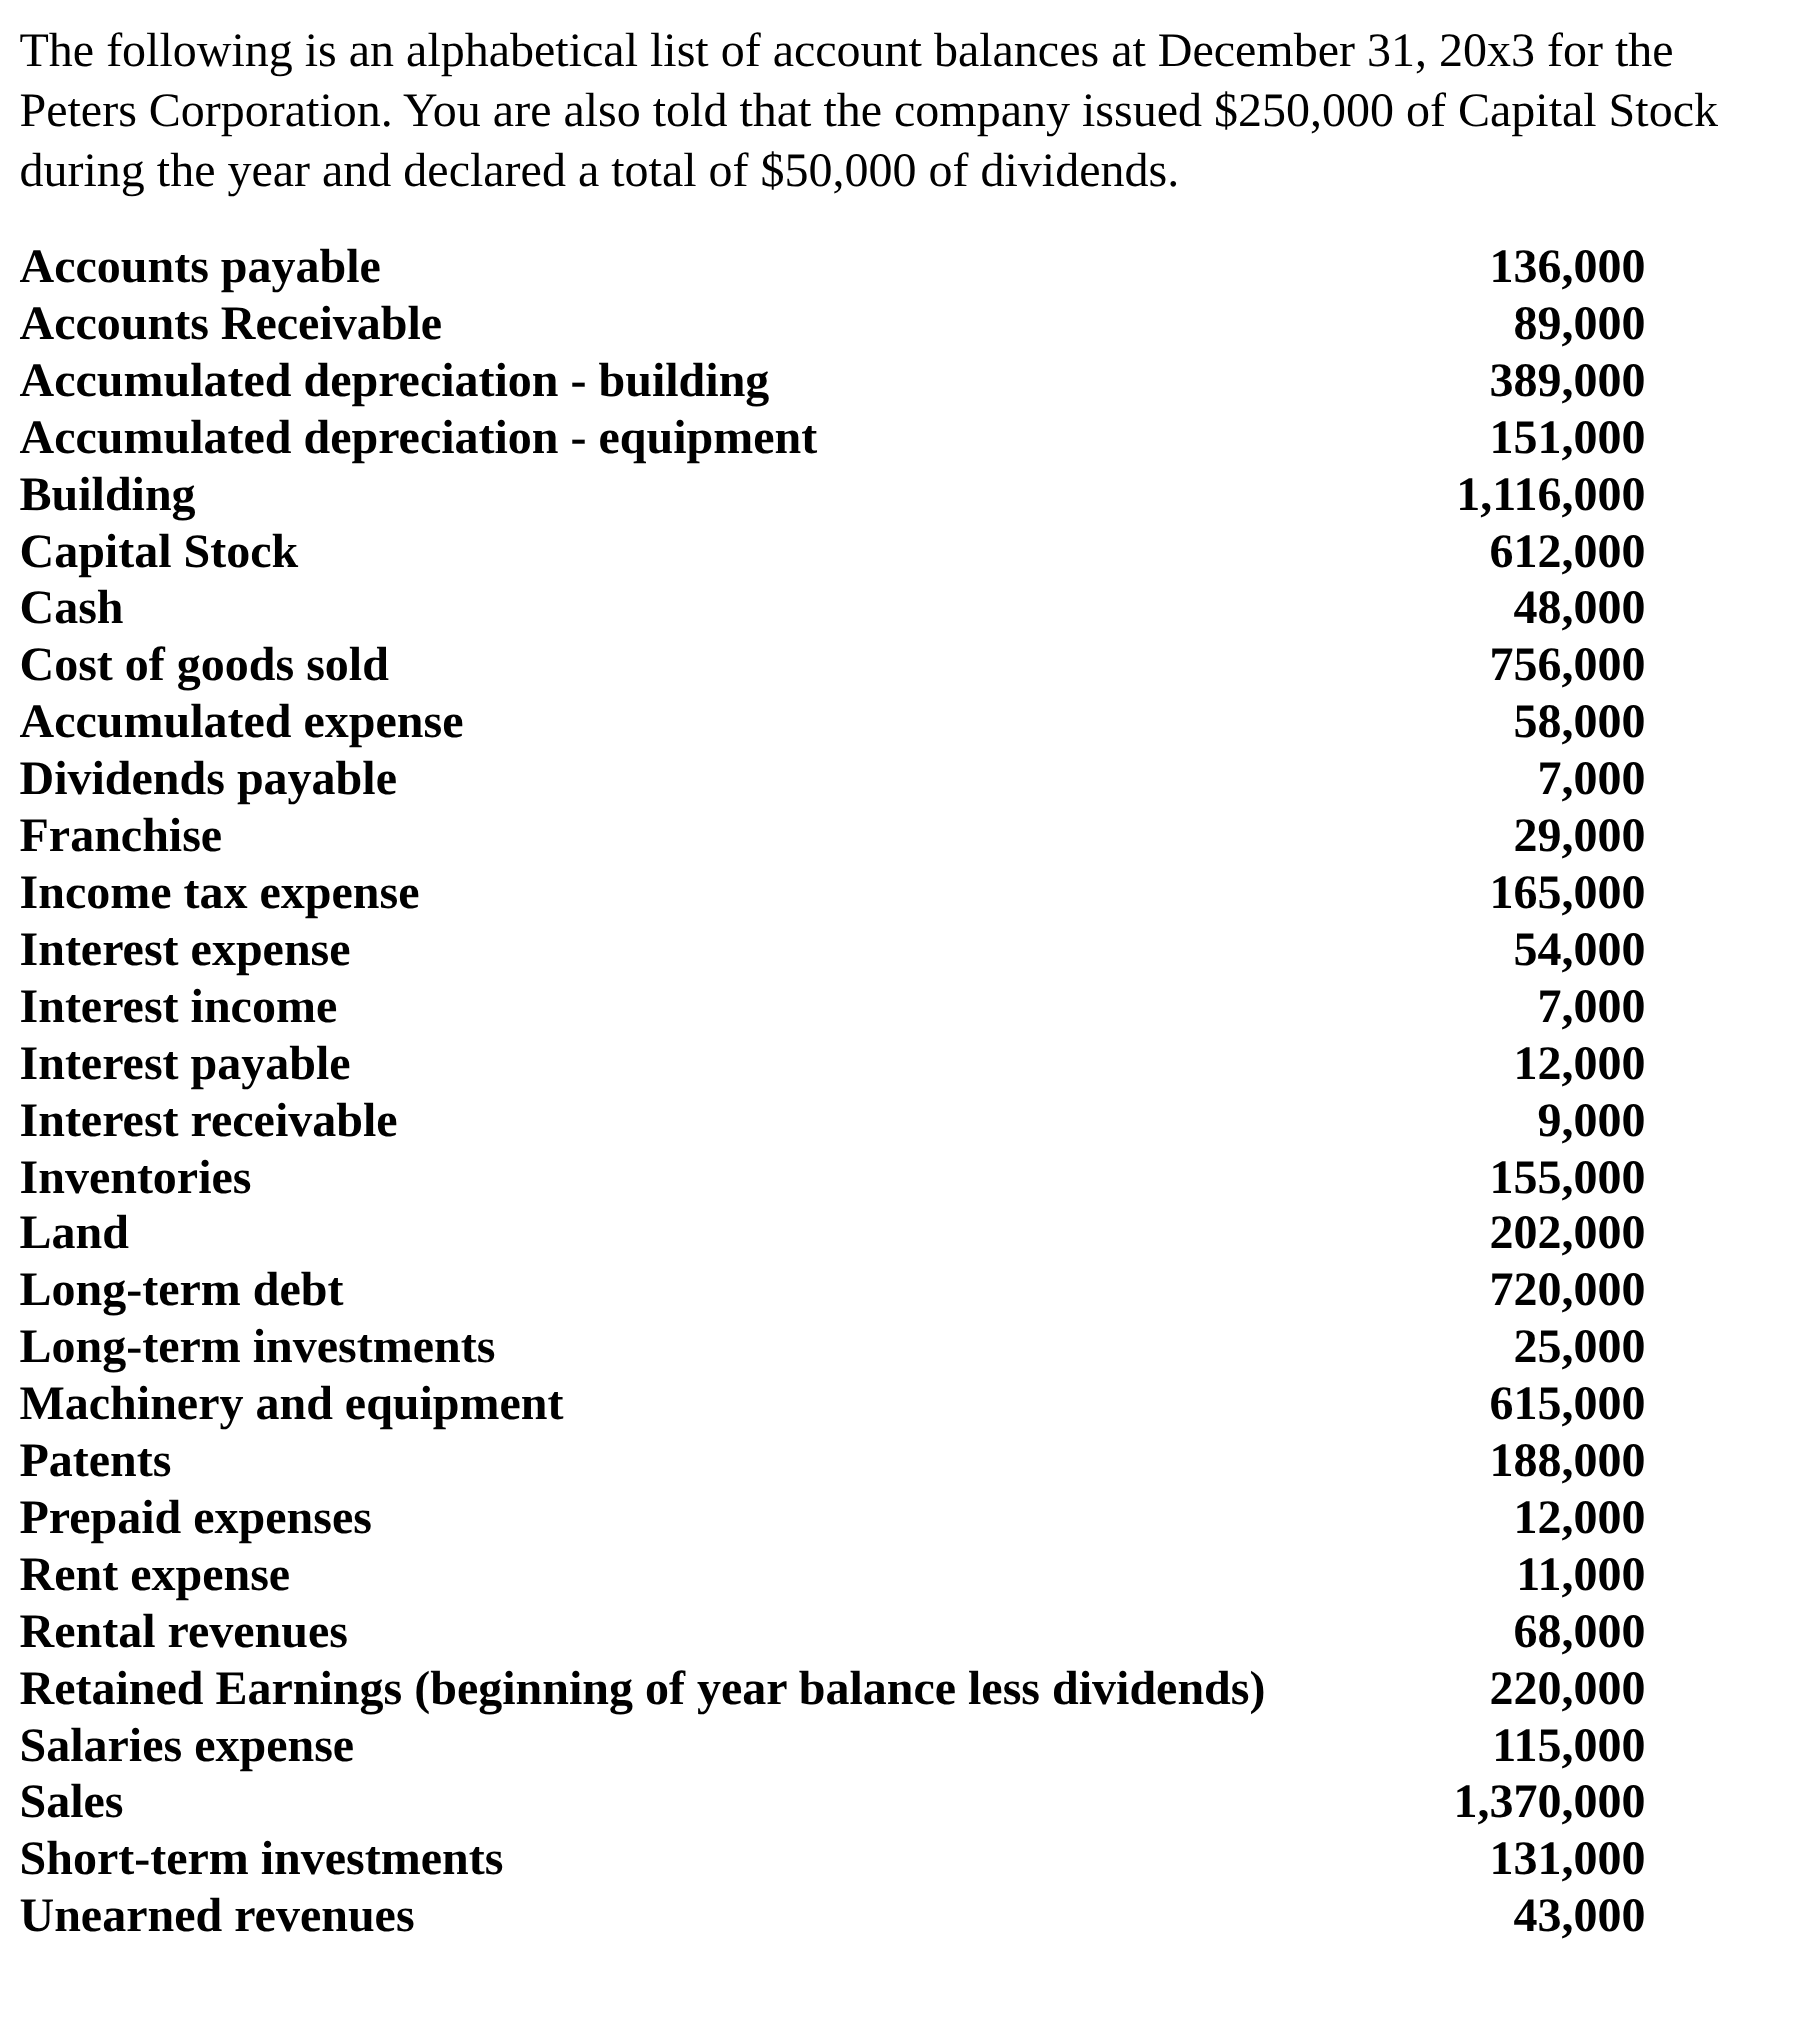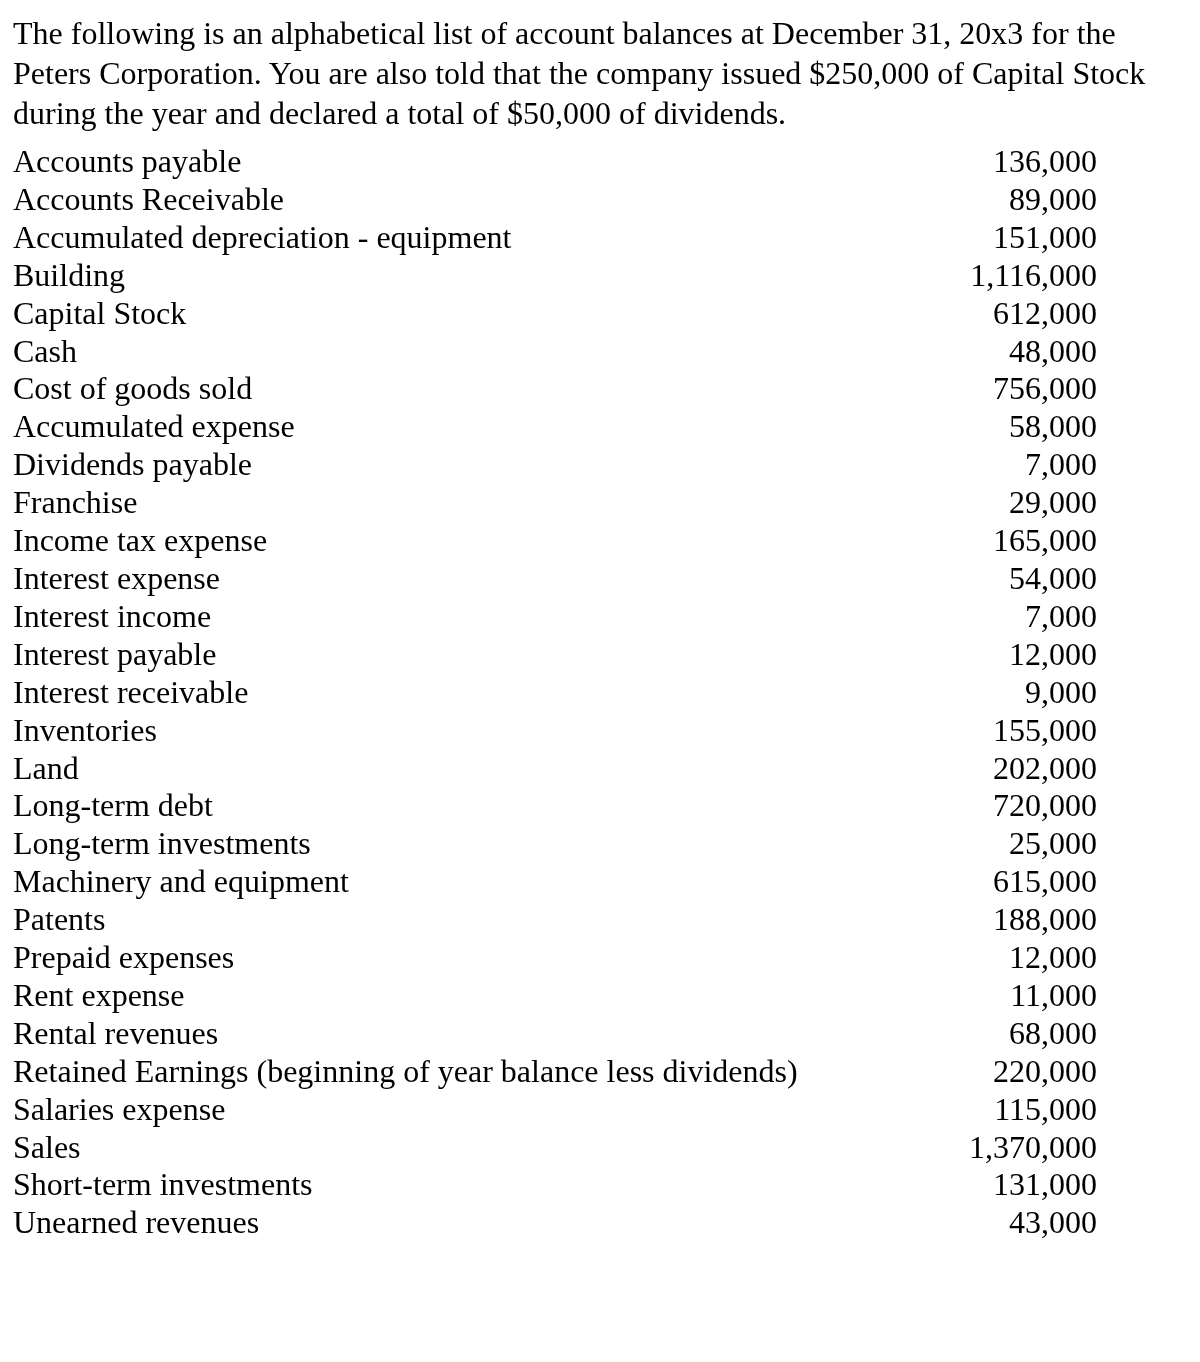--- a/index.html
+++ b/index.html
@@ -19,21 +19,22 @@
     font-size: 32px;
     overflow: hidden;
   }
   .intro {
     line-height: 40px;
   }
   .intro-line {
     white-space: nowrap;
   }
   .rows {
-    margin-top: 10px;
+    margin-top: 26px;
+    font-weight: bold;
   }
   .row {
     display: flex;
     justify-content: space-between;
     align-items: baseline;
     line-height: 37.9px;
   }
   .acct-name {
     white-space: nowrap;
   }
@@ -52,20 +53,24 @@
       <div class="intro-line">during the year and declared a total of $50,000 of dividends.</div>
     </div>
   <div class="rows" id="rows">
       <div class="row">
     <span class="acct-name">Accounts payable</span>
     <span class="acct-balance">136,000</span>
   </div>
       <div class="row">
     <span class="acct-name">Accounts Receivable</span>
     <span class="acct-balance">89,000</span>
+  </div>
+      <div class="row">
+    <span class="acct-name">Accumulated depreciation - building</span>
+    <span class="acct-balance">389,000</span>
   </div>
       <div class="row">
     <span class="acct-name">Accumulated depreciation - equipment</span>
     <span class="acct-balance">151,000</span>
   </div>
       <div class="row">
     <span class="acct-name">Building</span>
     <span class="acct-balance">1,116,000</span>
   </div>
       <div class="row">

